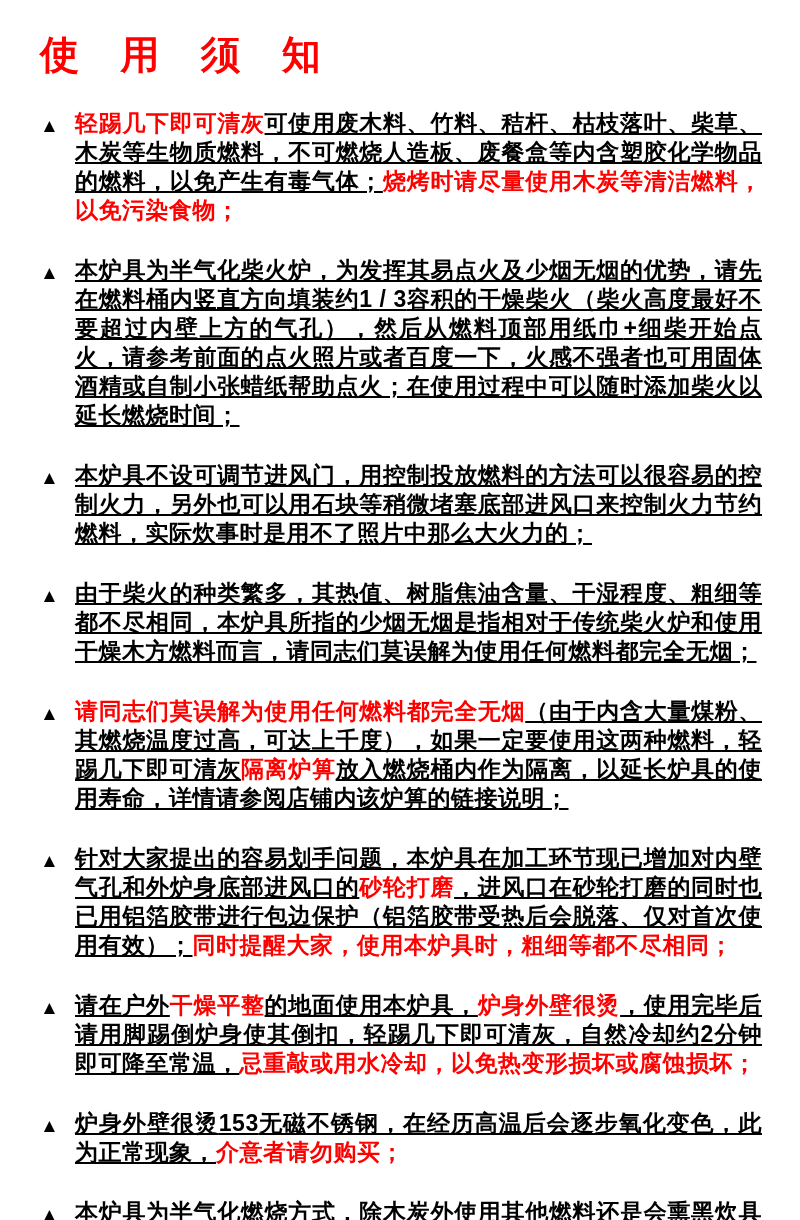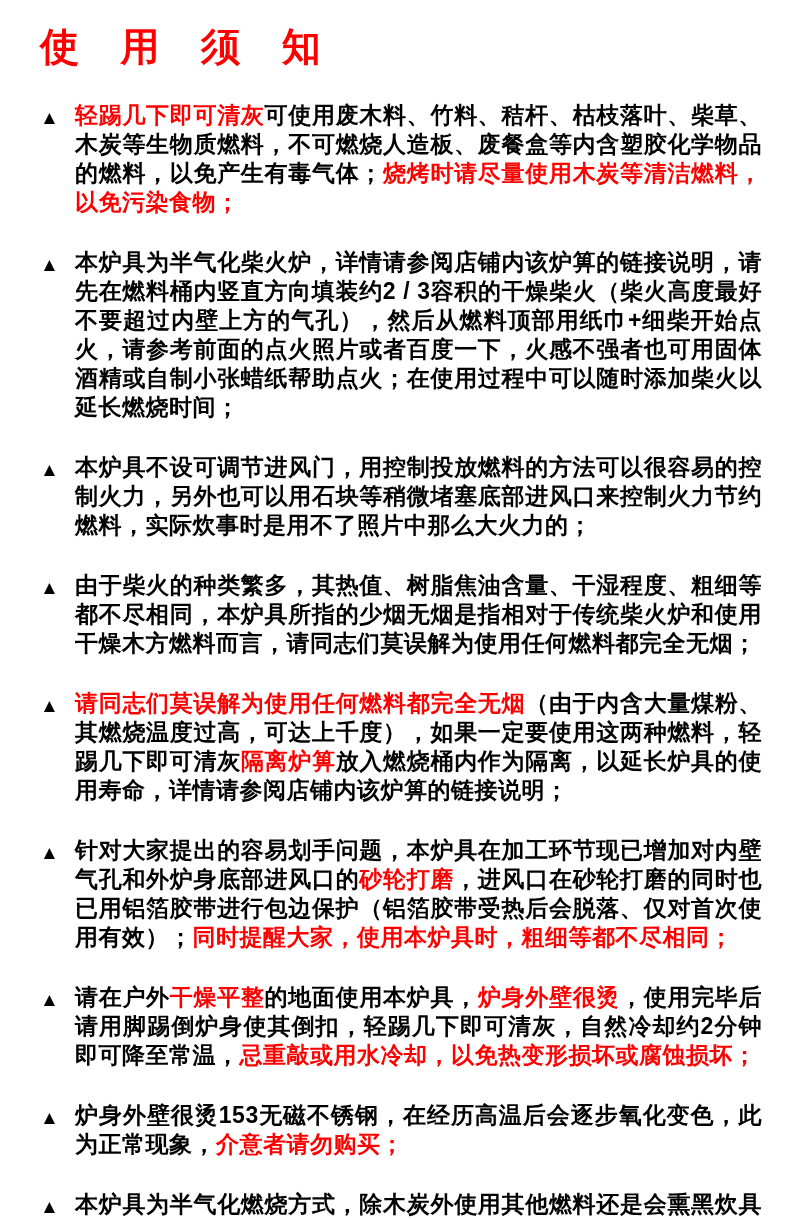--- a/index.html
+++ b/index.html
@@ -12,21 +12,21 @@
     width:800px;height:1220px;overflow:hidden;
     background:var(--bg);
     font-family:"Liberation Sans","DejaVu Sans",sans-serif;
   }
   .page{
     box-sizing:border-box;
     width:800px;height:1220px;
     padding:24px 38px 0 40px;
   }
   .page-title{
-    margin:0 0 32px 0;
+    margin:8px 0 32px 0;
     font-family:"DejaVu Serif","Liberation Serif",serif;
     font-size:39px;
     font-weight:bold;
     letter-spacing:14px;
     color:var(--red);
     line-height:1.15;
   }
   .notice-list{width:100%;}
   .item{
     position:relative;
@@ -39,32 +39,32 @@
     text-align:justify;
     letter-spacing:0.5px;
   }
   .marker{
     position:absolute;
     left:0;top:2px;
     font-size:19px;
     color:var(--black);
     font-weight:normal;
   }
-  .seg-black{color:var(--black);}
+  .seg-black{color:var(--black);text-decoration:underline;}
   .seg-red{color:var(--red);}
   .seg-bold{font-weight:bold;}
 </style>
 </head>
 <body>
 
 <div class="page">
   <h1 class="page-title">使 用 须 知</h1>
   <div class="notice-list">
       <div class="item"><span class="marker">▲</span><span><span class="seg-red">轻踢几下即可清灰</span><span class="seg-black">可使用废木料、竹料、秸杆、枯枝落叶、柴草、木炭等生物质燃料，不可燃烧人造板、废餐盒等内含塑胶化学物品的燃料，以免产生有毒气体；</span><span class="seg-red">烧烤时请尽量使用木炭等清洁燃料，以免污染食物；</span></span></div>
-      <div class="item"><span class="marker">▲</span><span><span class="seg-black">本炉具为半气化柴火炉，详情请参阅店铺内该炉箅的链接说明，请先在燃料桶内竖直方向填装约</span><span class="seg-black seg-bold">2 / 3</span><span class="seg-black">容积的干燥柴火（柴火高度最好不要超过内壁上方的气孔），然后从燃料顶部用纸巾</span><span class="seg-black seg-bold">+</span><span class="seg-black">细柴开始点火，请参考前面的点火照片或者百度一下，火感不强者也可用固体酒精或自制小张蜡纸帮助点火；在使用过程中可以随时添加柴火以延长燃烧时间；</span></span></div>
+      <div class="item"><span class="marker">▲</span><span><span class="seg-black">本炉具为半气化柴火炉，为发挥其易点火及少烟无烟的优势，请先在燃料桶内竖直方向填装约</span><span class="seg-black seg-bold">1 / 3</span><span class="seg-black">容积的干燥柴火（柴火高度最好不要超过内壁上方的气孔），然后从燃料顶部用纸巾</span><span class="seg-black seg-bold">+</span><span class="seg-black">细柴开始点火，请参考前面的点火照片或者百度一下，火感不强者也可用固体酒精或自制小张蜡纸帮助点火；在使用过程中可以随时添加柴火以延长燃烧时间；</span></span></div>
       <div class="item"><span class="marker">▲</span><span><span class="seg-black">本炉具不设可调节进风门，用控制投放燃料的方法可以很容易的控制火力，另外也可以用石块等稍微堵塞底部进风口来控制火力节约燃料，实际炊事时是用不了照片中那么大火力的；</span></span></div>
       <div class="item"><span class="marker">▲</span><span><span class="seg-black">由于柴火的种类繁多，其热值、树脂焦油含量、干湿程度、粗细等都不尽相同，本炉具所指的少烟无烟是指相对于传统柴火炉和使用干燥木方燃料而言，请同志们莫误解为使用任何燃料都完全无烟；</span></span></div>
       <div class="item"><span class="marker">▲</span><span><span class="seg-red">请同志们莫误解为使用任何燃料都完全无烟</span><span class="seg-black">（由于内含大量煤粉、其燃烧温度过高，可达上千度），如果一定要使用这两种燃料，轻踢几下即可清灰</span><span class="seg-red">隔离炉箅</span><span class="seg-black">放入燃烧桶内作为隔离，以延长炉具的使用寿命，详情请参阅店铺内该炉箅的链接说明；</span></span></div>
       <div class="item"><span class="marker">▲</span><span><span class="seg-black">针对大家提出的容易划手问题，本炉具在加工环节现已增加对内壁气孔和外炉身底部进风口的</span><span class="seg-red">砂轮打磨</span><span class="seg-black">，进风口在砂轮打磨的同时也已用铝箔胶带进行包边保护（铝箔胶带受热后会脱落、仅对首次使用有效）；</span><span class="seg-red">同时提醒大家，使用本炉具时，粗细等都不尽相同；</span></span></div>
       <div class="item"><span class="marker">▲</span><span><span class="seg-black">请在户外</span><span class="seg-red">干燥平整</span><span class="seg-black">的地面使用本炉具，</span><span class="seg-red">炉身外壁很烫</span><span class="seg-black">，使用完毕后请用脚踢倒炉身使其倒扣，轻踢几下即可清灰，自然冷却约</span><span class="seg-black seg-bold">2</span><span class="seg-black">分钟即可降至常温，</span><span class="seg-red">忌重敲或用水冷却，以免热变形损坏或腐蚀损坏；</span></span></div>
       <div class="item"><span class="marker">▲</span><span><span class="seg-black">炉身外壁很烫</span><span class="seg-black seg-bold">153</span><span class="seg-black">无磁不锈钢，在经历高温后会逐步氧化变色，此为正常现象，</span><span class="seg-red">介意者请勿购买；</span></span></div>
       <div class="item"><span class="marker">▲</span><span><span class="seg-black">本炉具为半气化燃烧方式，除木炭外使用其他燃料还是会熏黑炊具（可洗干净），</span><span class="seg-red">介意者请勿购买；</span></span></div>
     </div>
 </div>
 

